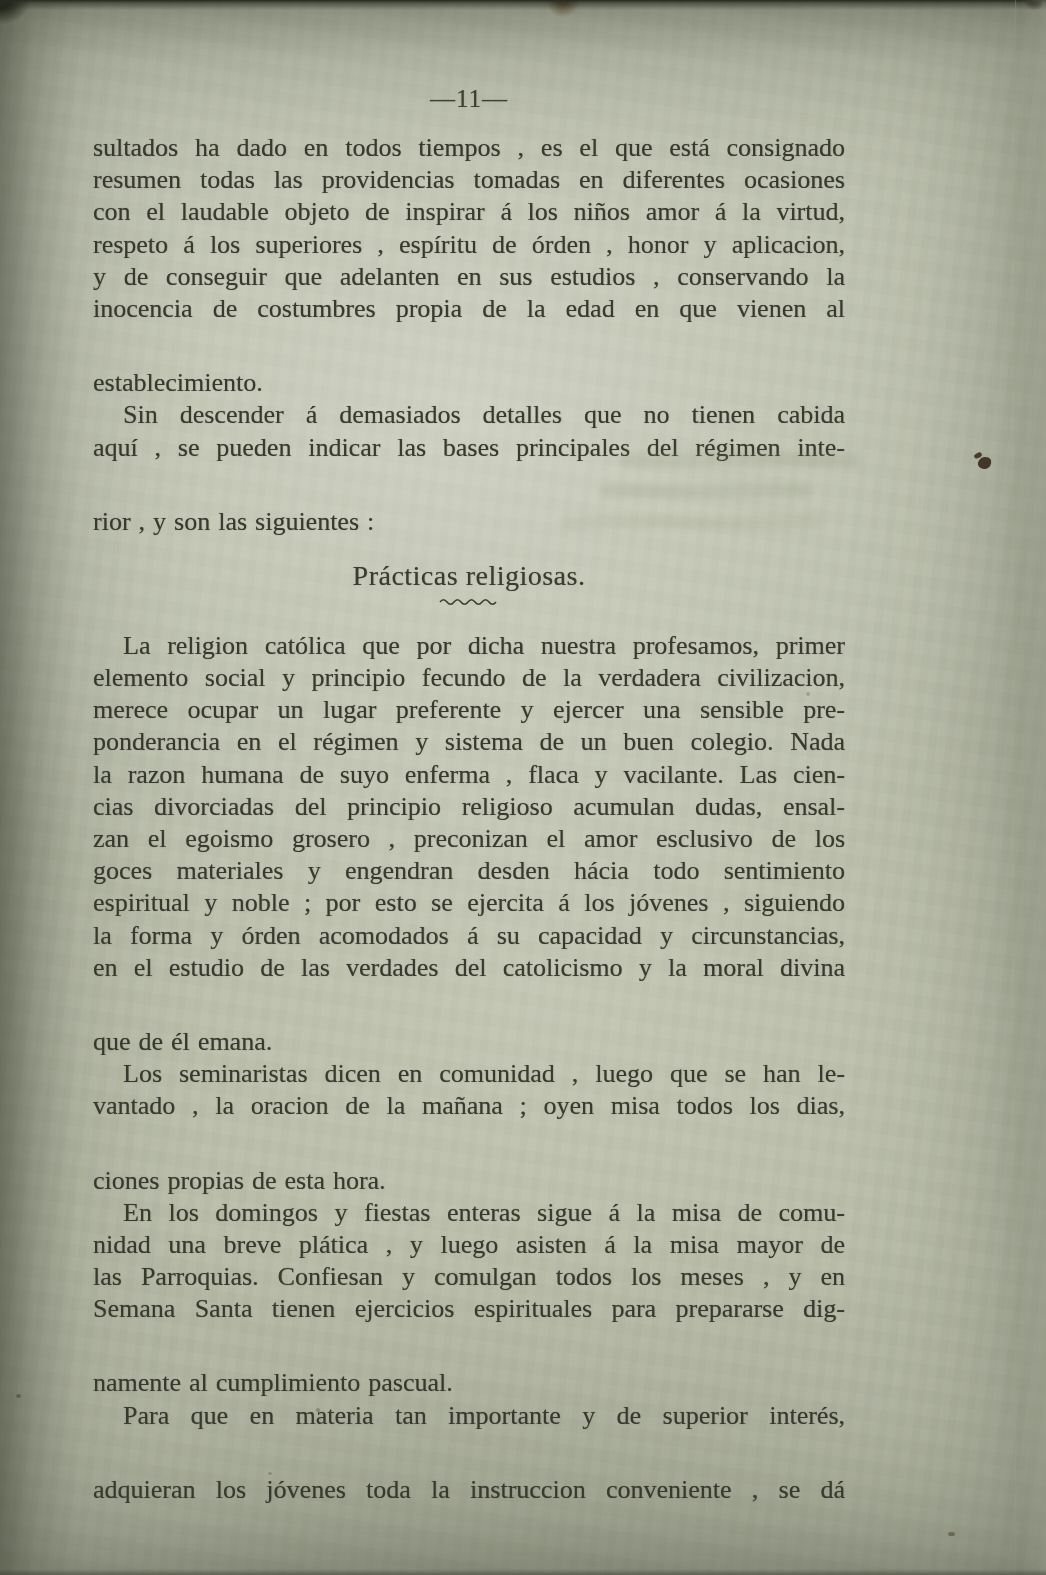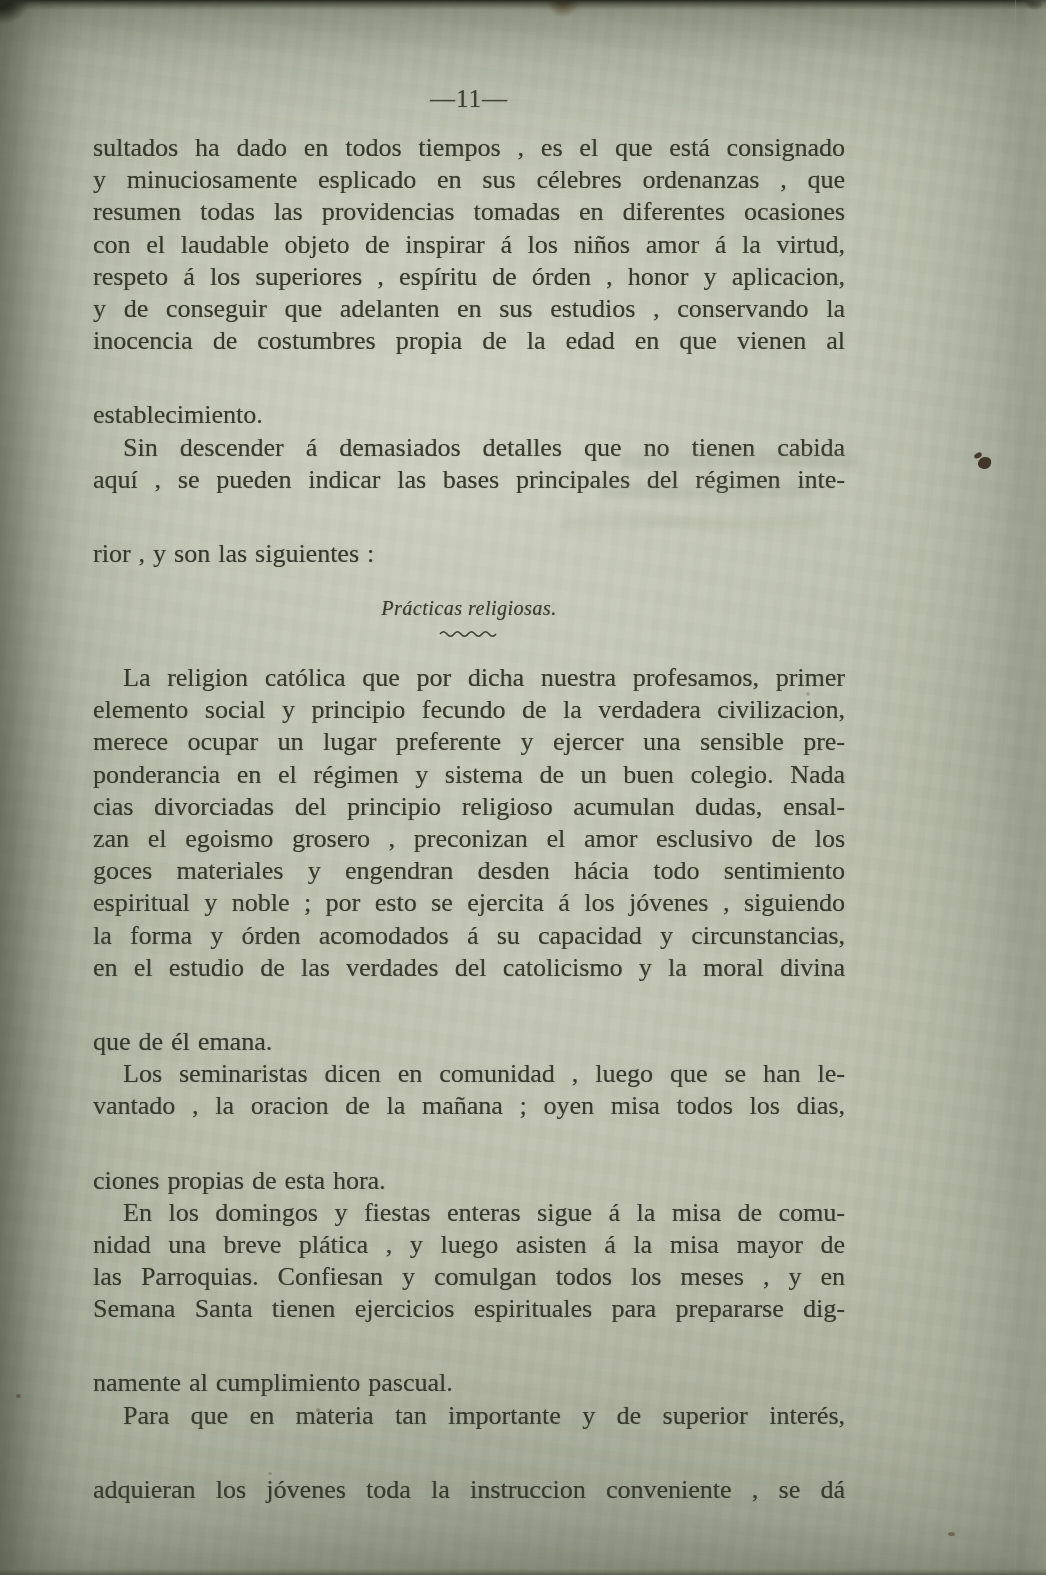--- a/index.html
+++ b/index.html
@@ -29,21 +29,21 @@
     margin-top:84px;margin-bottom:18px;height:30px;line-height:30px;
     text-align:center;font-size:25px;letter-spacing:1px;color:#3e4034;
   }
   .para{font-size:26px;word-spacing:1.5px;}
   .line{height:32.2px;line-height:32.2px;overflow:hidden;text-align:justify;text-align-last:justify;}
   .line.last{text-align-last:left;margin-top:42px;}
   .para.continues .line.last{text-align-last:justify;}
   .para.indent .line:first-child{text-indent:30px;}
 
   .heading-wrap{margin-top:20px;margin-bottom:24px;text-align:center;}
-  .heading{font-style:italic;font-size:20px;line-height:36px;letter-spacing:0.5px;color:#3a3c30;}
+  .heading{font-size:28px;line-height:36px;letter-spacing:0.5px;color:#3a3c30;}
   .squiggle{display:block;margin:2px auto 0 auto;height:10px;}
 
   
   .edge-top{position:absolute;top:0;left:0;right:0;height:10px;
     background:linear-gradient(180deg,#20201a 0px,rgba(32,32,26,0.55) 3px,rgba(32,32,26,0) 10px);}
   .corner-tl{position:absolute;top:0;left:0;width:30px;height:24px;
     background:radial-gradient(ellipse at 0 0,#191912 26%,rgba(25,25,18,0) 72%);}
   .smudge-top{position:absolute;top:0;left:546px;width:34px;height:17px;
     background:radial-gradient(ellipse at 50% 0,rgba(104,80,52,0.9) 18%,rgba(104,80,52,0) 72%);}
   .speck-tr{position:absolute;top:0;left:1024px;width:18px;height:10px;
@@ -78,21 +78,20 @@
 </head>
 <body>
 
 <div class="page">
 
   <div class="text-col">
     <div class="pagenum">—11—</div>
 
     <div class="para">
         <div class="line">sultados ha dado en todos tiempos , es el que está consignado</div>
-        <div class="line">y minuciosamente esplicado en sus célebres ordenanzas , que</div>
         <div class="line">resumen todas las providencias tomadas en diferentes ocasiones</div>
         <div class="line">con el laudable objeto de inspirar á los niños amor á la virtud,</div>
         <div class="line">respeto á los superiores , espíritu de órden , honor y aplicacion,</div>
         <div class="line">y de conseguir que adelanten en sus estudios , conservando la</div>
         <div class="line">inocencia de costumbres propia de la edad en que vienen al</div>
         <div class="line last">establecimiento.</div>
       </div>
 
     <div class="para indent">
         <div class="line">Sin descender á demasiados detalles que no tienen cabida</div>
@@ -105,20 +104,21 @@
       <svg class="squiggle" width="62" height="10" viewBox="0 0 62 10">
         <path d="M2 6 Q5.5 1.5 9 6 T16 6 T23 6 T30 6 T37 6 T44 6 T51 6 T58 6" fill="none" stroke="#3c3e33" stroke-width="1.6"></path>
       </svg>
     </div>
 
     <div class="para indent">
         <div class="line">La religion católica que por dicha nuestra profesamos, primer</div>
         <div class="line">elemento social y principio fecundo de la verdadera civilizacion,</div>
         <div class="line">merece ocupar un lugar preferente y ejercer una sensible pre-</div>
         <div class="line">ponderancia en el régimen y sistema de un buen colegio. Nada</div>
+        <div class="line">la razon humana de suyo enferma , flaca y vacilante. Las cien-</div>
         <div class="line">cias divorciadas del principio religioso acumulan dudas, ensal-</div>
         <div class="line">zan el egoismo grosero , preconizan el amor esclusivo de los</div>
         <div class="line">goces materiales y engendran desden hácia todo sentimiento</div>
         <div class="line">espiritual y noble ; por esto se ejercita á los jóvenes , siguiendo</div>
         <div class="line">la forma y órden acomodados á su capacidad y circunstancias,</div>
         <div class="line">en el estudio de las verdades del catolicismo y la moral divina</div>
         <div class="line last">que de él emana.</div>
       </div>
 
     <div class="para indent">

